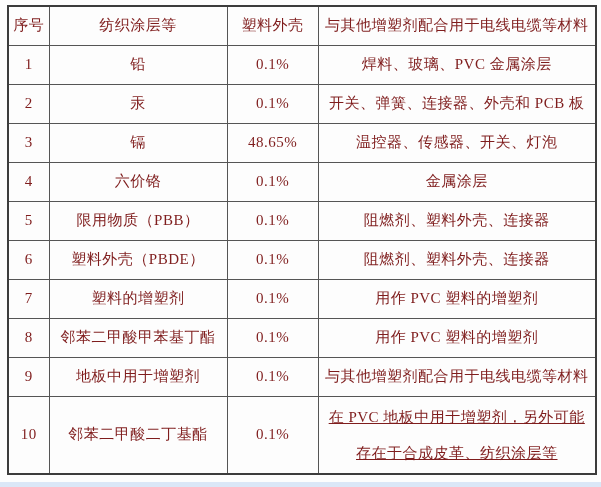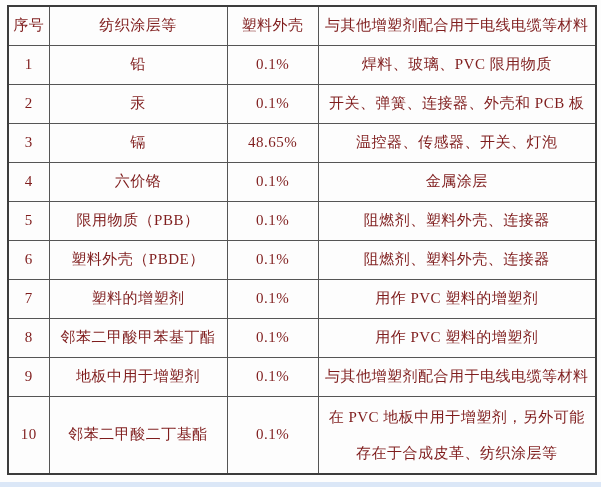--- a/index.html
+++ b/index.html
@@ -31,21 +31,21 @@
     vertical-align: middle;
     font-size: 15px;
     font-weight: normal;
     letter-spacing: 0.5px;
     padding: 0 3px;
     overflow: hidden;
   }
   .rohs-table thead tr { height: 39px; }
   .rohs-table tbody tr { height: 39px; }
   .rohs-table tbody tr.tall { height: 78px; }
-  .rohs-table tbody tr.tall td.cell-materials { line-height: 36px; }
+  .rohs-table tbody tr.tall td.cell-materials { line-height: 36px; text-decoration: underline; }
   .num-cell { font-size: 15px; }
   .bottom-strip {
     position: absolute;
     left: 0;
     top: 482px;
     width: 601px;
     height: 5px;
     background: #dbe7f7;
   }
 </style>
@@ -65,21 +65,21 @@
       <th>纺织涂层等</th>
       <th>塑料外壳</th>
       <th>与其他增塑剂配合用于电线电缆等材料</th>
     </tr>
   </thead>
   <tbody>
       <tr>
     <td class="num-cell cell-no">1</td>
     <td class="cell-substance">铅</td>
     <td class="num-cell cell-limit">0.1%</td>
-    <td class="cell-materials">焊料、玻璃、PVC 限用物质</td>
+    <td class="cell-materials">焊料、玻璃、PVC 金属涂层</td>
   </tr>
       <tr>
     <td class="num-cell cell-no">2</td>
     <td class="cell-substance">汞</td>
     <td class="num-cell cell-limit">0.1%</td>
     <td class="cell-materials">开关、弹簧、连接器、外壳和 PCB 板</td>
   </tr>
       <tr>
     <td class="num-cell cell-no">3</td>
     <td class="cell-substance">镉</td>

